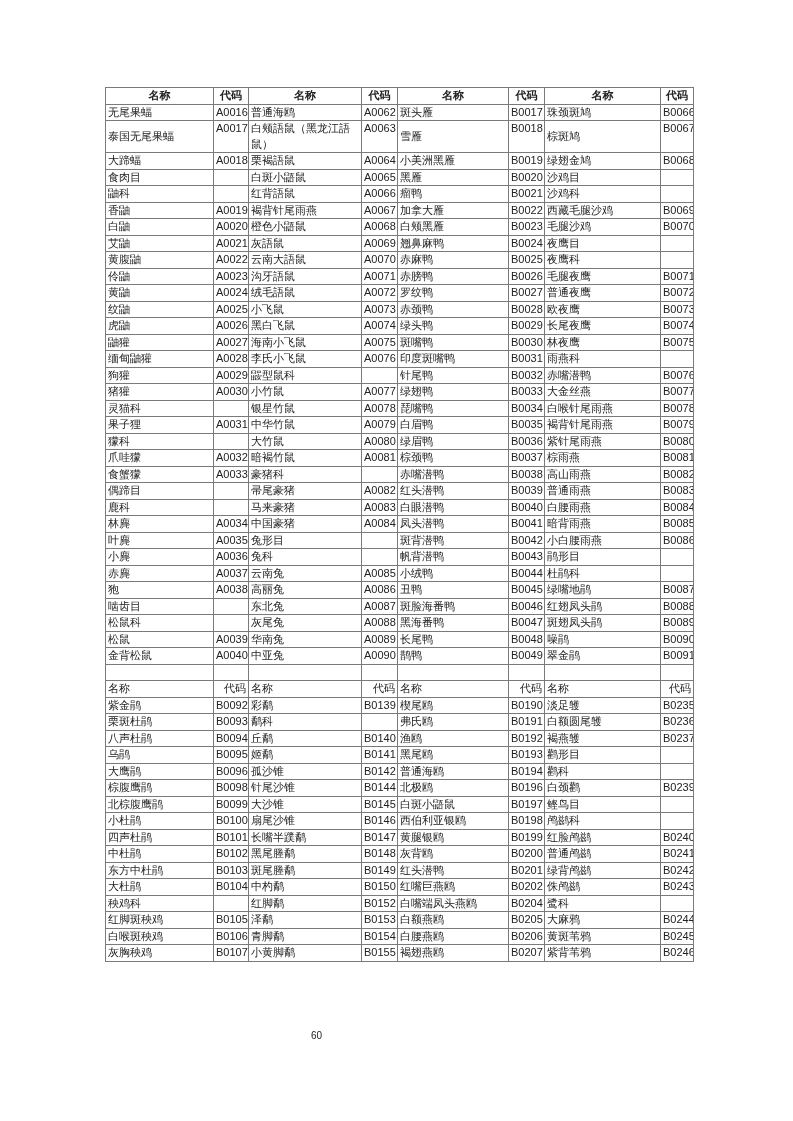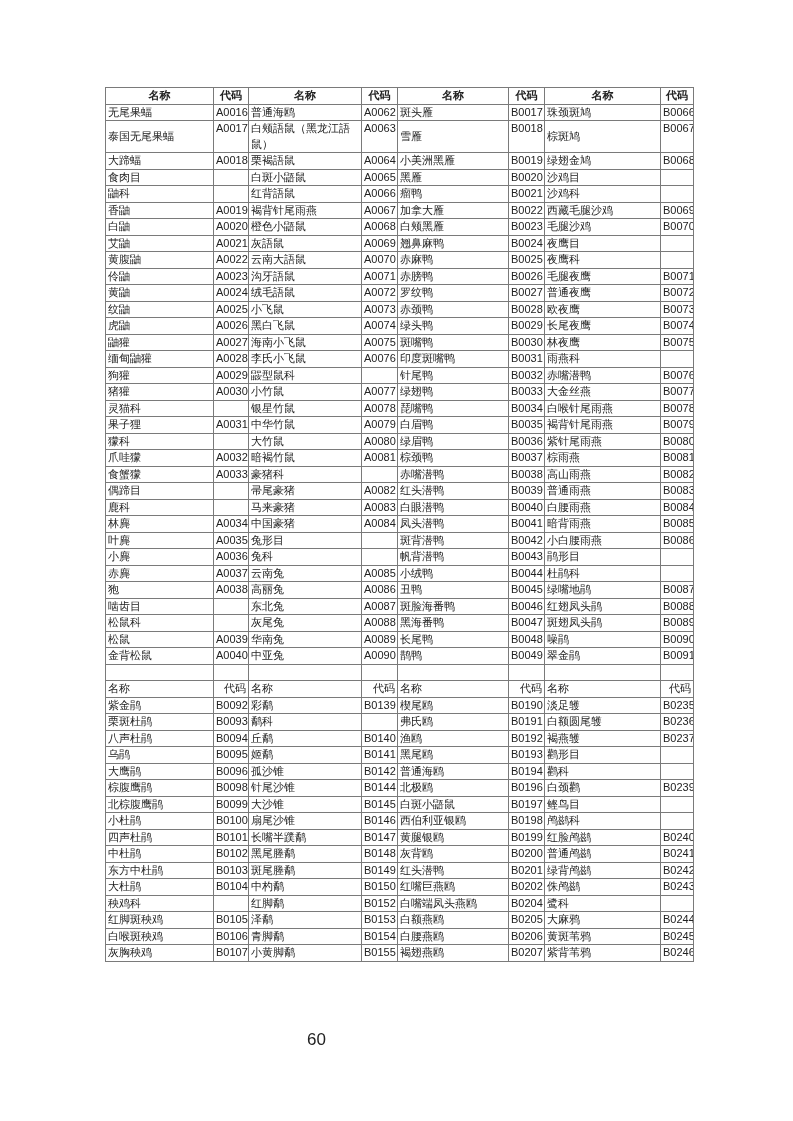--- a/index.html
+++ b/index.html
@@ -4,21 +4,21 @@
 <style>
   html, body { margin:0; padding:0; background:#ffffff; }
   body { width:793px; height:1121px; position:relative; font-family:"DejaVu Sans", sans-serif; color:#222; }
   .tbl { position:absolute; left:105px; top:87px; border-collapse:collapse; table-layout:fixed; width:588px; }
   .tbl td { border:1px solid #7a7a7a; font-size:11px; line-height:15.5px; height:15.5px; padding:0 2px; overflow:hidden; white-space:nowrap; vertical-align:middle; }
   .tbl td.code { text-align:right; font-family:"Liberation Sans", sans-serif; font-size:11px; padding-right:2px; }
   .tbl td.tall { height:31px; white-space:normal; }
   .tbl td.top { vertical-align:top; }
   .tbl tr.hdr td { font-weight:bold; text-align:center; }
   .tbl tr.sub td.code { text-align:right; font-family:"DejaVu Sans", sans-serif; }
-  .page-num { position:absolute; left:0; width:633px; top:1030px; text-align:center; font-family:"Liberation Sans", sans-serif; font-size:17px; }
+  .page-num { position:absolute; left:0; width:633px; top:1030px; text-align:center; font-family:"Liberation Sans", sans-serif; font-size:10px; }
   col.n1 { width:108px; } col.c1 { width:35px; } col.n2 { width:113px; } col.c2 { width:36px; }
   col.n3 { width:111px; } col.c3 { width:36px; } col.n4 { width:116px; } col.c4 { width:33px; }
 </style>
 </head>
 <body>
 
 <table class="tbl">
   <colgroup>
     <col class="n1">
       <col class="c1">

